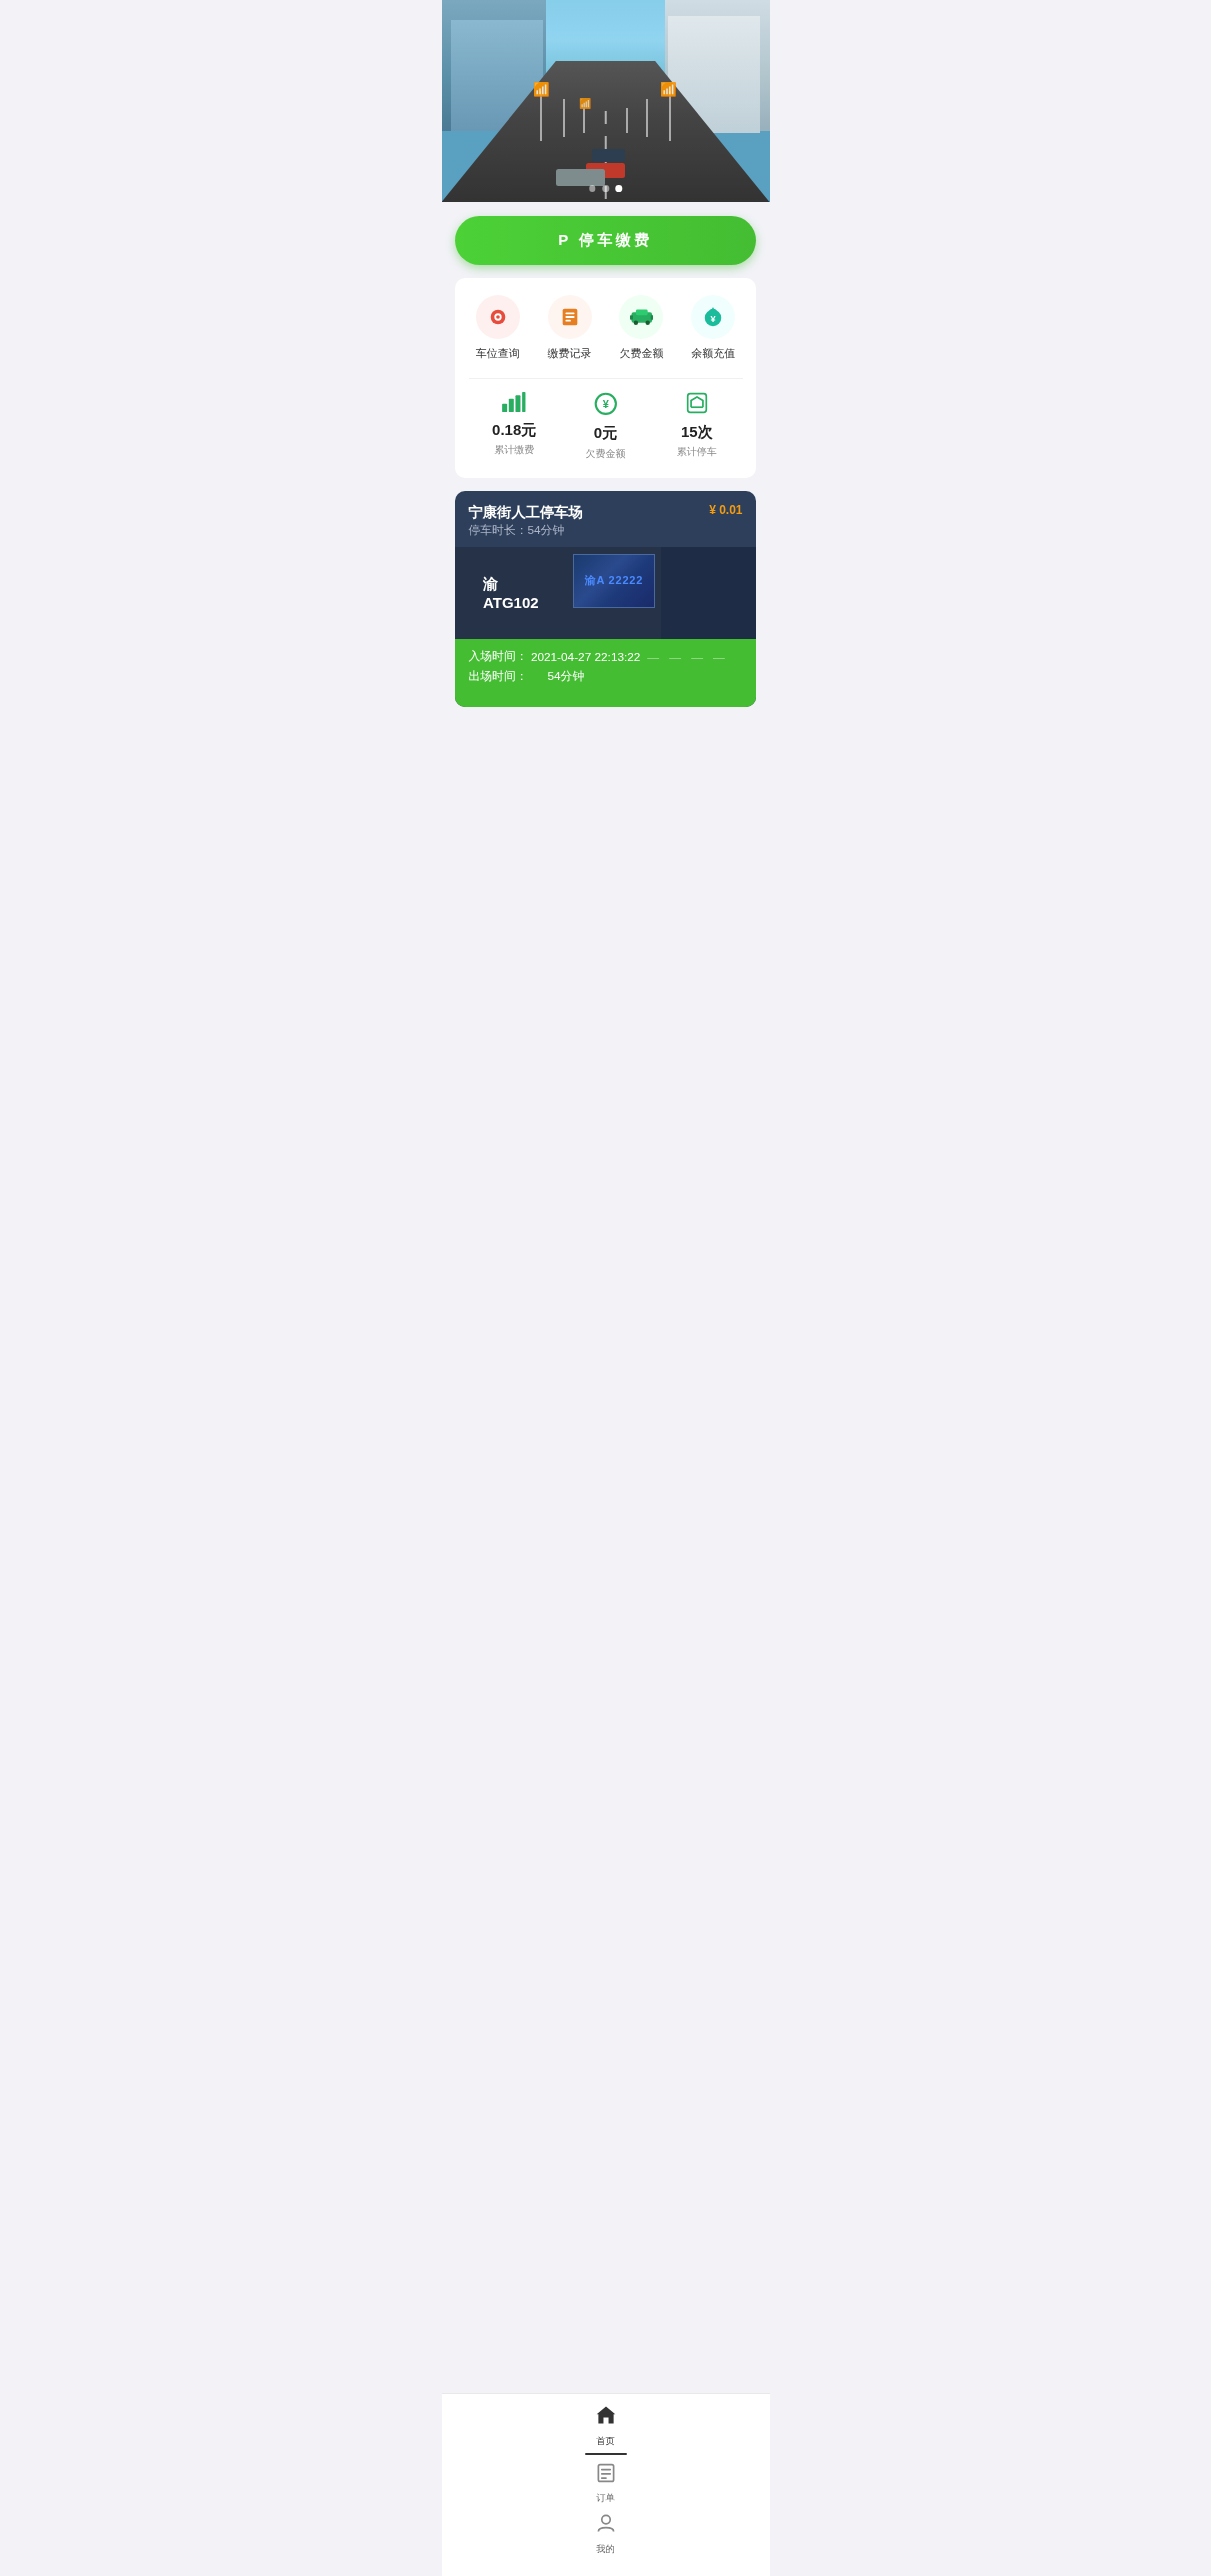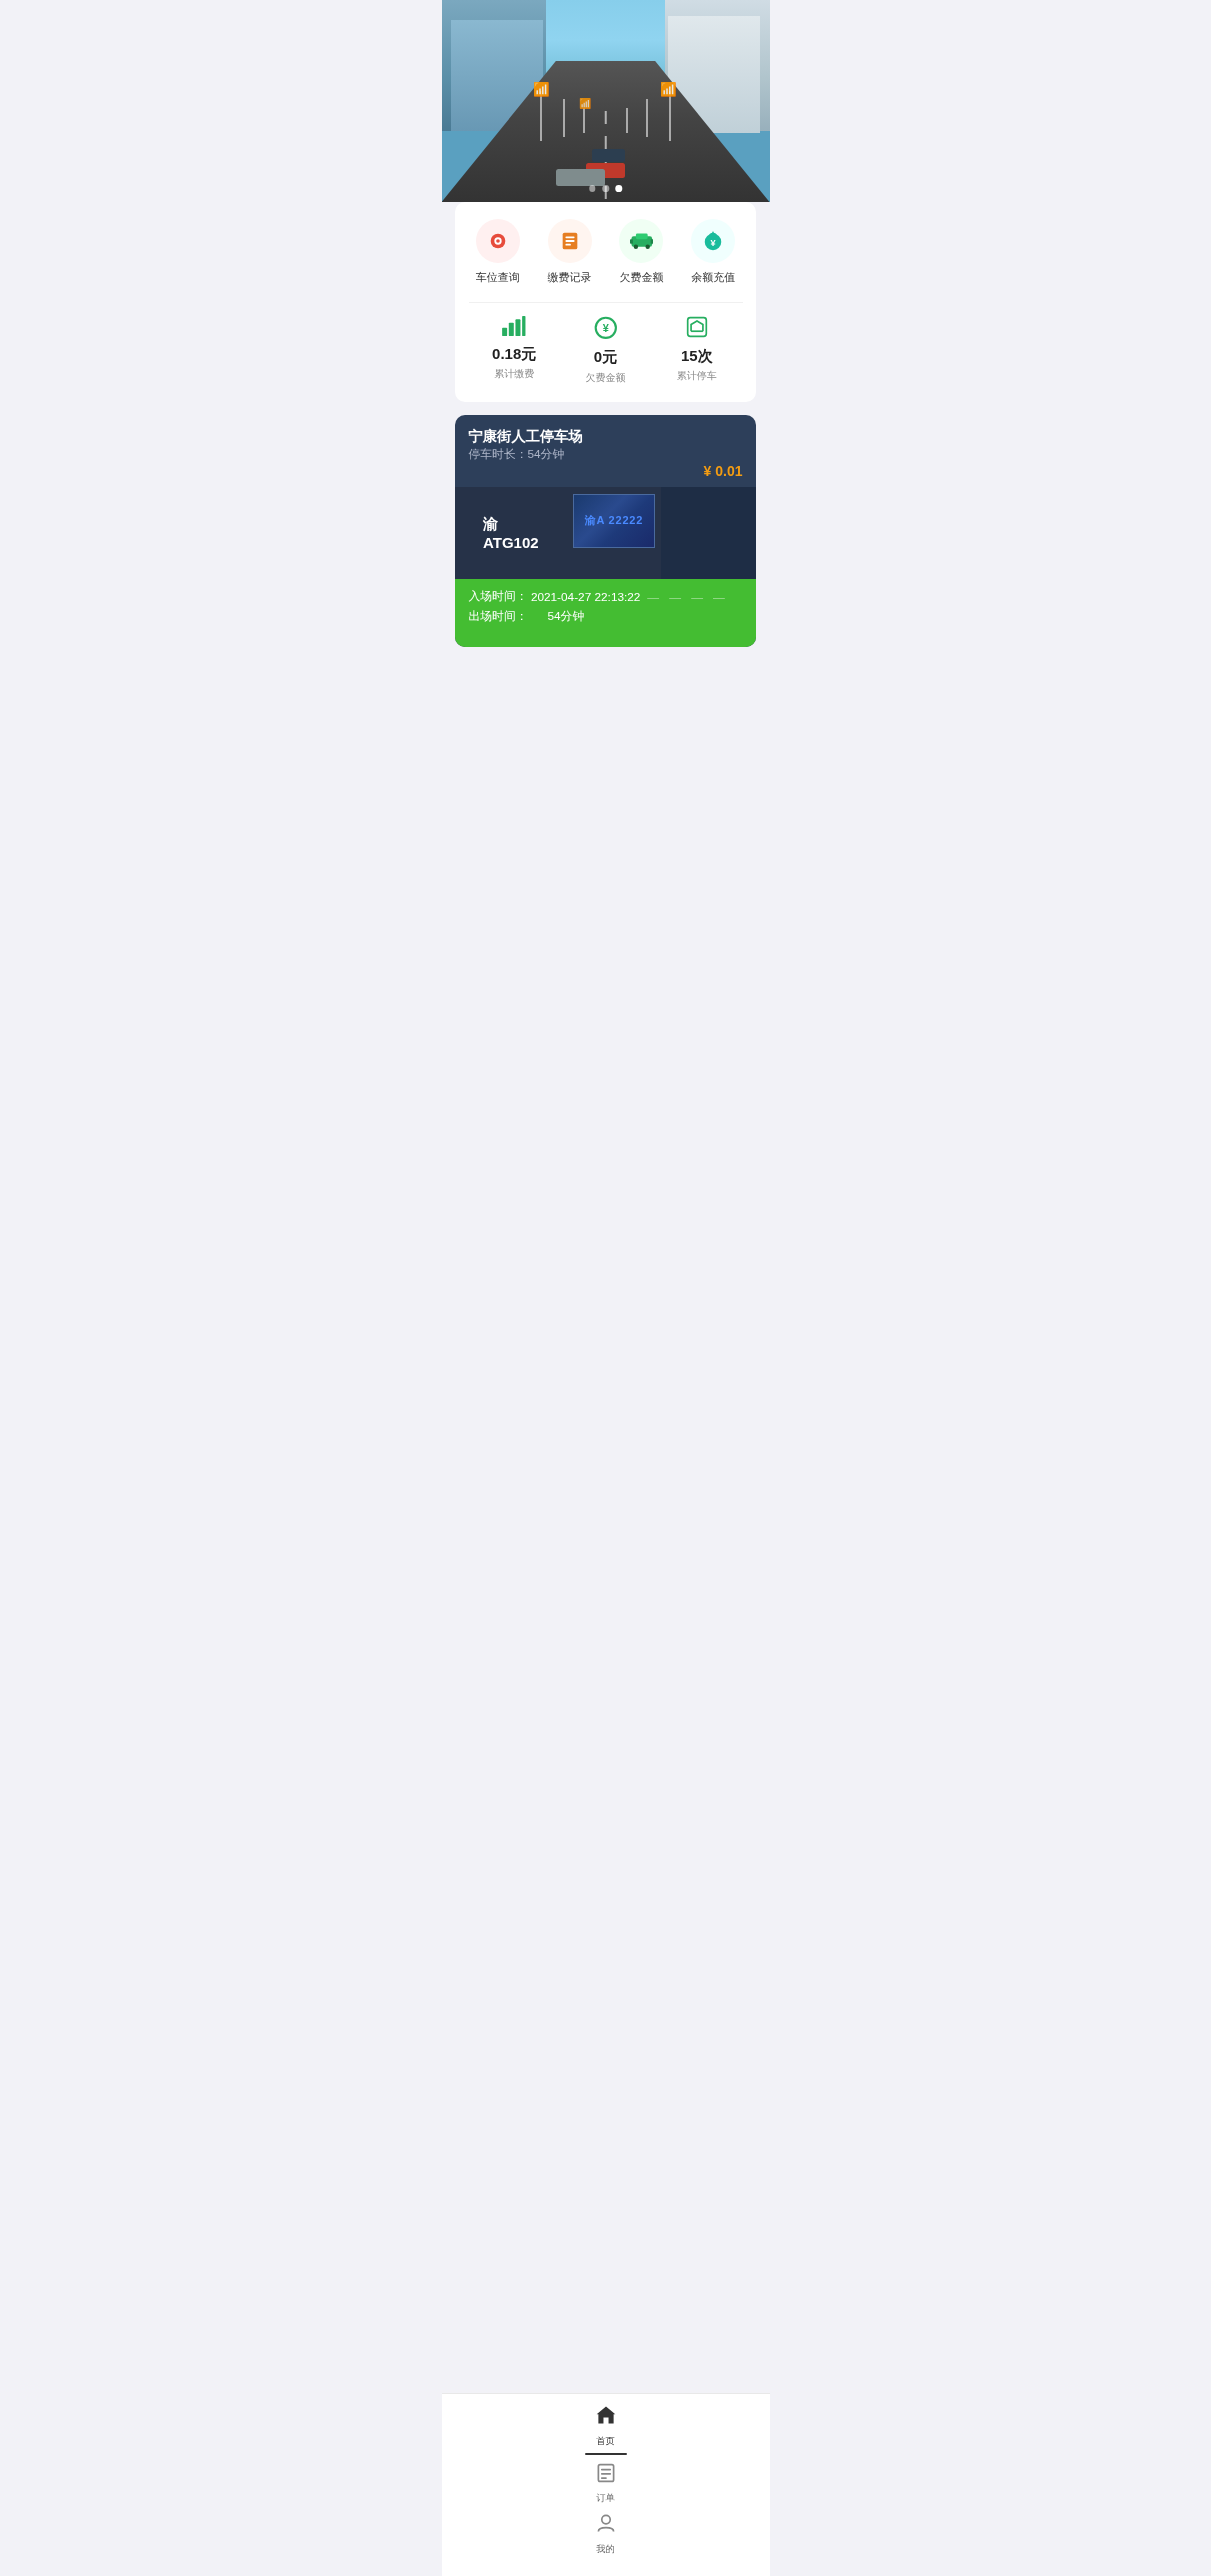--- a/index.html
+++ b/index.html
@@ -188,24 +188,23 @@
       color: white;
       margin-bottom: 1px;
     }
 
     .parking-duration {
       font-size: 11.8px;
       color: #adb5c8;
     }
 
     .parking-price {
-      font-size: 14px;
+      font-size: 12px;
       font-weight: 700;
       color: #f39c12;
-      margin-top: 36px;
     }
 
     .plate-row {
       display: grid;
       grid-template-columns: 1fr 1fr 1fr;
       background: #263248;
     }
 
     .plate-number {
       padding: 28px;
@@ -350,20 +349,21 @@
       <div style="position:absolute;bottom:8%;left:35%;width:15%;height:17px;background:#7f8c8d;border-radius:2.5px;"></div>
     </div>
 
     <div class="banner-dots">
       <div class="dot"></div>
       <div class="dot"></div>
       <div class="dot active"></div>
     </div>
   </div>
 
+  <button class="pay-button">P 停车缴费</button>
 
   <div class="card">
 
     <div class="icon-grid">
       <div class="icon-item">
         <div class="icon-circle ic-red">
           <svg width="22" height="22" viewBox="0 0 24 24" fill="#e74c3c">
             <circle cx="12" cy="12" r="8" fill="#e74c3c"></circle>
             <circle cx="12" cy="12" r="4" fill="white"></circle>
             <circle cx="12" cy="12" r="2" fill="#e74c3c"></circle>

